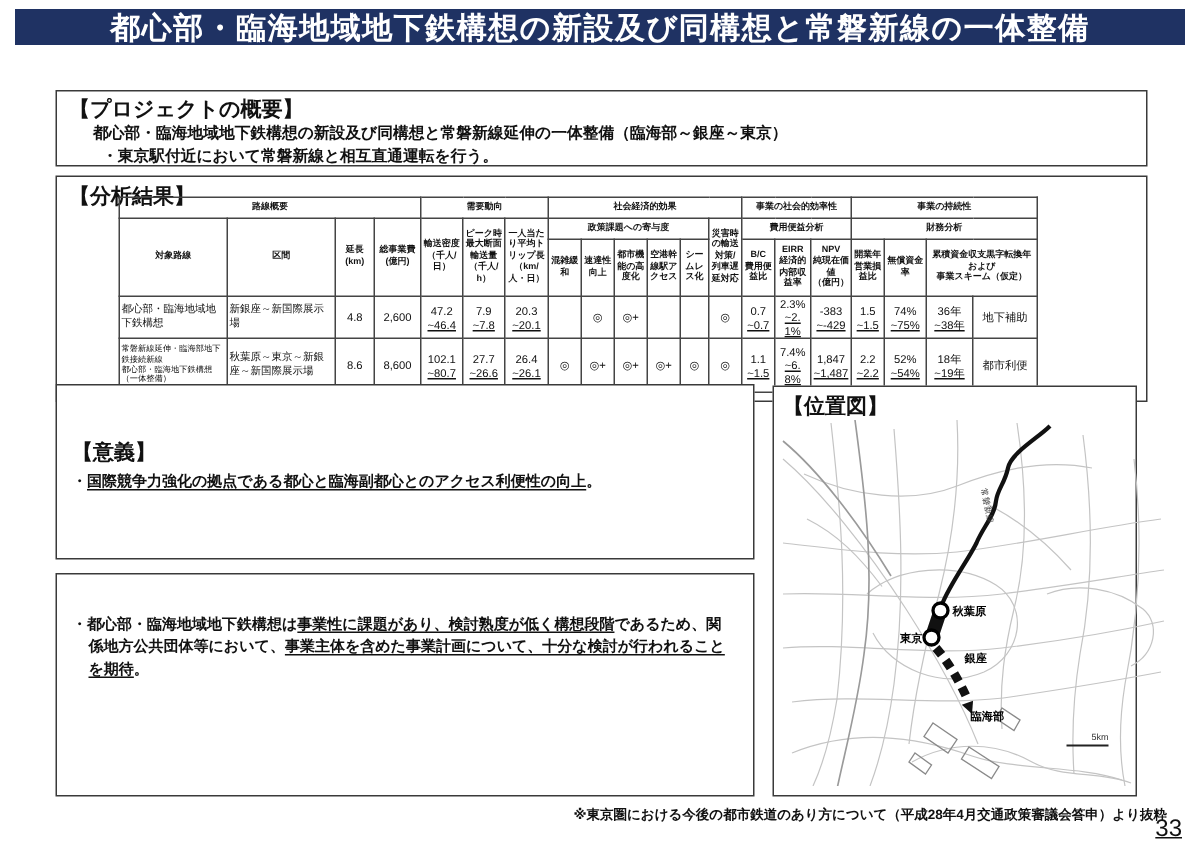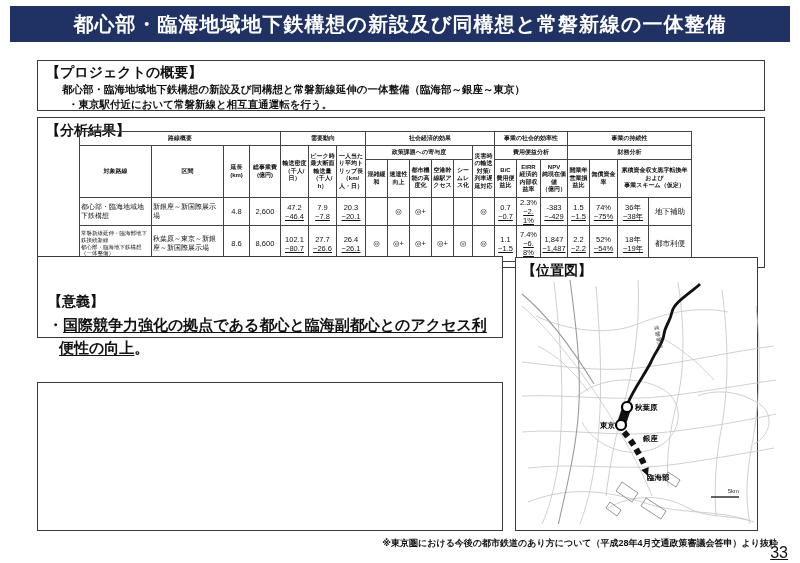--- a/index.html
+++ b/index.html
@@ -1,31 +1,31 @@
 <!DOCTYPE html>
 <html><head>
 <meta charset="utf-8">
 <style>
   html,body{margin:0;padding:0;background:#fff;}
   body{width:800px;height:563px;position:relative;overflow:hidden;
        font-family:"Liberation Sans","DejaVu Sans",sans-serif;color:#111;}
-  .titlebar{position:absolute;left:10px;top:6px;width:780px;height:36px;
+  .titlebar{position:absolute;left:10px;top:6px;width:780px;height:24px;
     background:#1f3263;color:#fff;font-size:20px;font-weight:bold;
     display:flex;align-items:center;justify-content:center;letter-spacing:1px;}
   .box{position:absolute;background:#fff;border:1px solid #3a3a3a;box-sizing:border-box;}
   .box-overview{left:37px;top:60px;width:728px;height:51px;padding:3px 10px 0 8px;}
   .box-analysis{left:37px;top:117px;width:728px;height:151px;padding:4px 8px;}
-  .box-iggi{left:37px;top:256px;width:466px;height:82px;padding:36px 12px 0 10px;}
+  .box-iggi{left:37px;top:256px;width:466px;height:117px;padding:36px 12px 0 10px;}
   .box-kadai{left:37px;top:382px;width:466px;height:149px;padding:23px 12px 0 10px;}
   .box-map{left:515px;top:257px;width:243px;height:274px;padding:4px 6px;}
   .h-label{font-size:14px;font-weight:bold;}
   .ov-line{font-size:10.5px;font-weight:bold;line-height:1.45;}
   .ov-line.l1{padding-left:16px;}
   .ov-line.l2{padding-left:22px;}
-  .bullets{font-size:15px;font-weight:bold;line-height:1.5;margin-top:3px;}
+  .bullets{font-size:10px;font-weight:bold;line-height:1.5;margin-top:3px;}
   .bullet{margin-bottom:14px;padding-left:11px;text-indent:-11px;}
   .bullet .u{text-decoration:underline;text-underline-offset:2px;}
   
   .tblwrap{position:absolute;left:41px;top:13px;}
   table.atable{border-collapse:collapse;table-layout:fixed;width:612px;}
   .atable th,.atable td{border:1px solid #444;padding:0 1px;text-align:center;
     vertical-align:middle;overflow:hidden;word-break:break-all;}
   .atable thead th{font-size:6px;font-weight:600;line-height:1.25;}
   .atable tr.hr1{height:14px;} .atable tr.hr2{height:14px;} .atable tr.hr3{height:38px;}
   .atable tbody tr.r1{height:28px;} .atable tbody tr.r2{height:36px;}
@@ -327,20 +327,21 @@
 
 <div class="box box-iggi">
   <div class="h-label">【意義】</div>
   <div class="bullets" id="iggi-bullets">
       <div class="bullet"><span>・</span><span class="u">国際競争力強化の拠点である都心と臨海副都心とのアクセス利便性の向上</span><span>。</span></div>
     </div>
 </div>
 
 <div class="box box-kadai">
   <div class="bullets" id="kadai-bullets">
+      <div class="bullet"><span>・都心部・臨海地域地下鉄構想は</span><span class="u">事業性に課題があり、検討熟度が低く構想段階</span><span>であるため、関係地方公共団体等において、</span><span class="u">事業主体を含めた事業計画について、十分な検討が行われることを期待</span><span>。</span></div>
     </div>
 </div>
 
 <div class="box box-map">
   <div class="h-label">【位置図】</div>
   <svg class="mapsvg" width="266" height="248" viewBox="0 0 266 248">
     <g stroke="#c4c4c4" stroke-width="0.8" fill="none">
       <path d="M18,40 C50,55 90,60 120,48 C150,36 180,30 210,36"></path>
       <path d="M4,86 C40,90 80,96 120,92 C170,86 210,76 256,70"></path>
       <path d="M4,120 C50,118 100,126 150,120 C190,115 230,108 258,104"></path>

